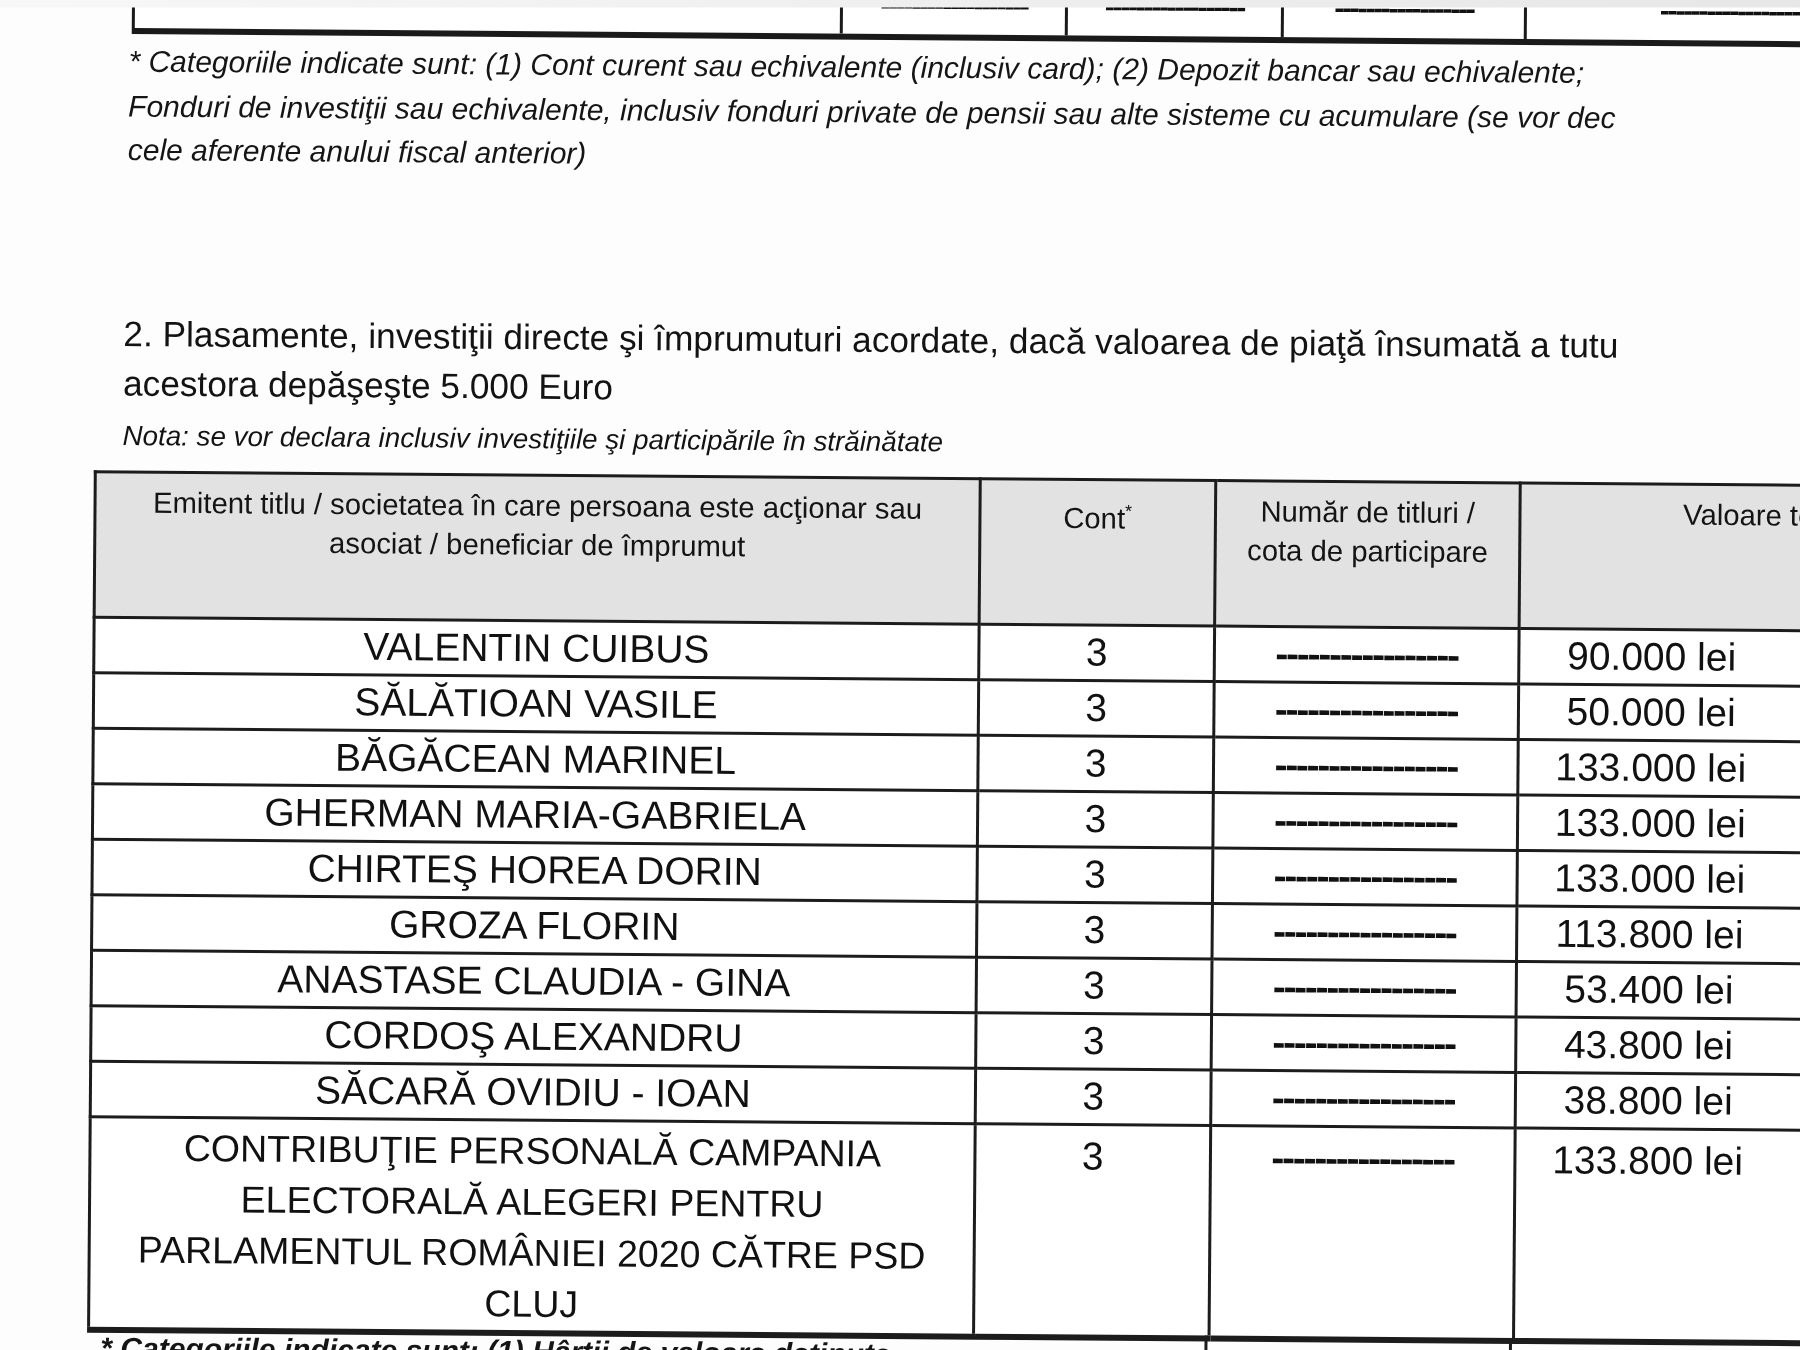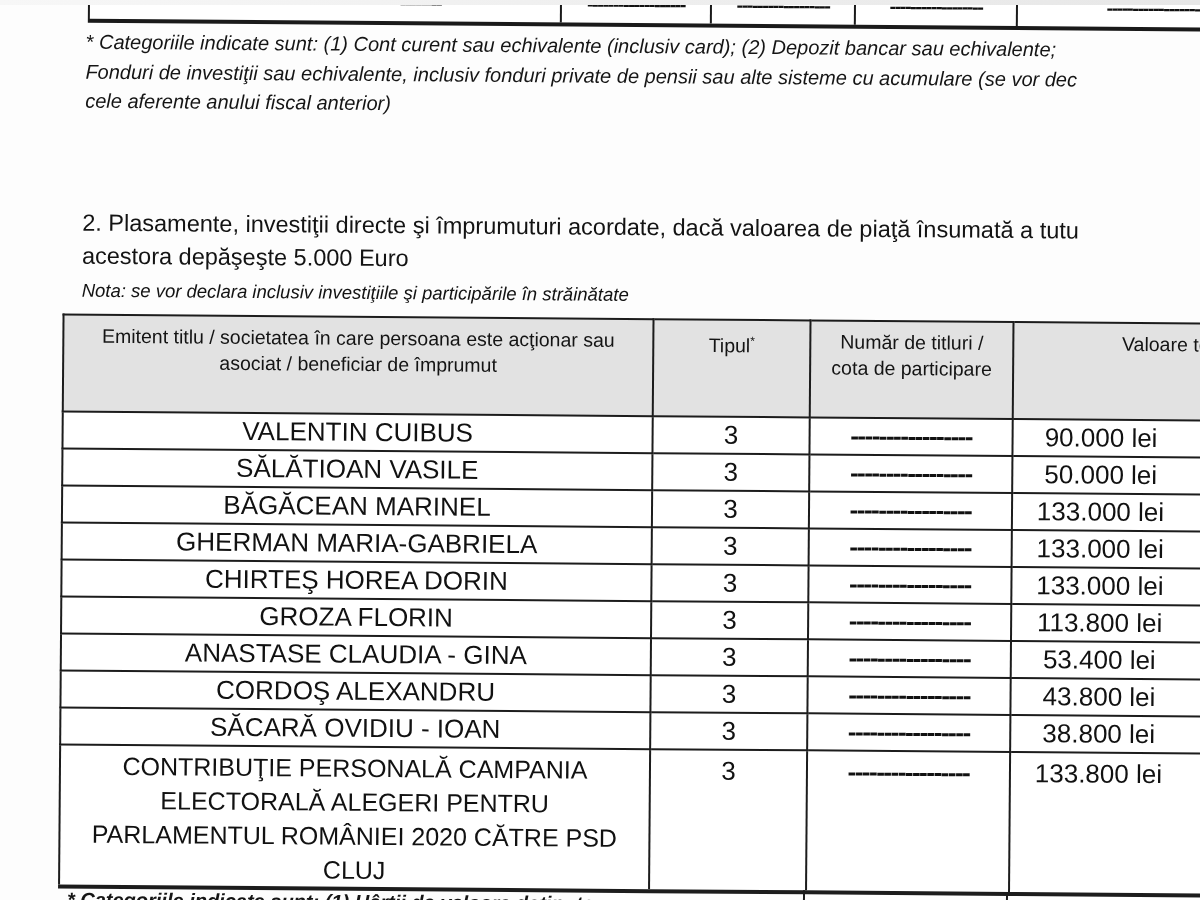--- a/index.html
+++ b/index.html
@@ -104,21 +104,21 @@
     <table class="main">
       <colgroup>
         <col style="width:590px">
           <col style="width:157px">
           <col style="width:203px">
           <col style="width:325px">
       </colgroup>
       <thead>
         <tr>
           <th class="c1">Emitent titlu / societatea în care persoana este acţionar sau asociat / beneficiar de împrumut</th>
-          <th class="c2"><span>Tipul</span><sup>*</sup></th>
+          <th class="c2"><span>Cont</span><sup>*</sup></th>
           <th class="c3">Număr de titluri / cota de participare</th>
           <th class="c4">Valoare totală la</th>
         </tr>
       </thead>
       <tbody>
           <tr>
             <td class="c1">VALENTIN CUIBUS</td>
             <td class="c2">3</td>
             <td class="c3">-----------------</td>
             <td class="c4">90.000 lei</td>

